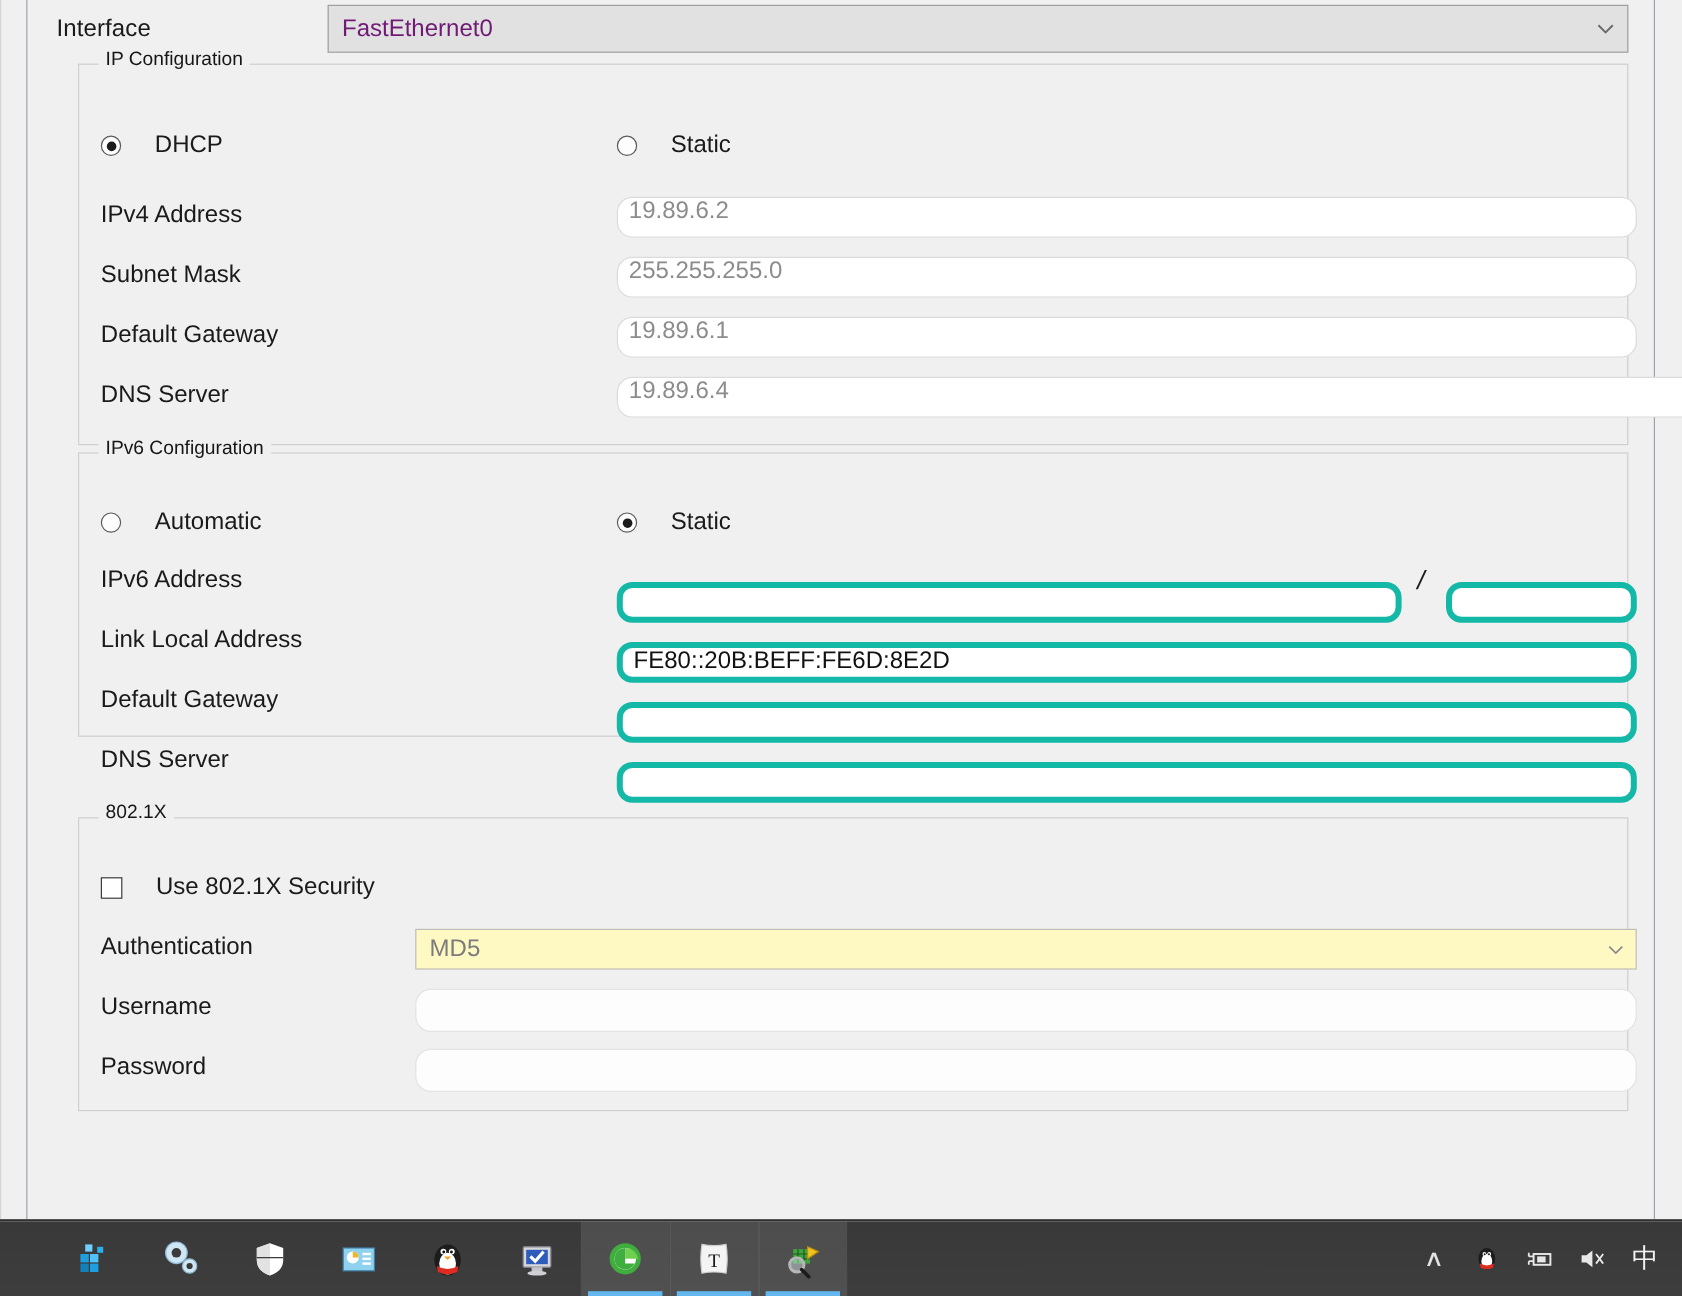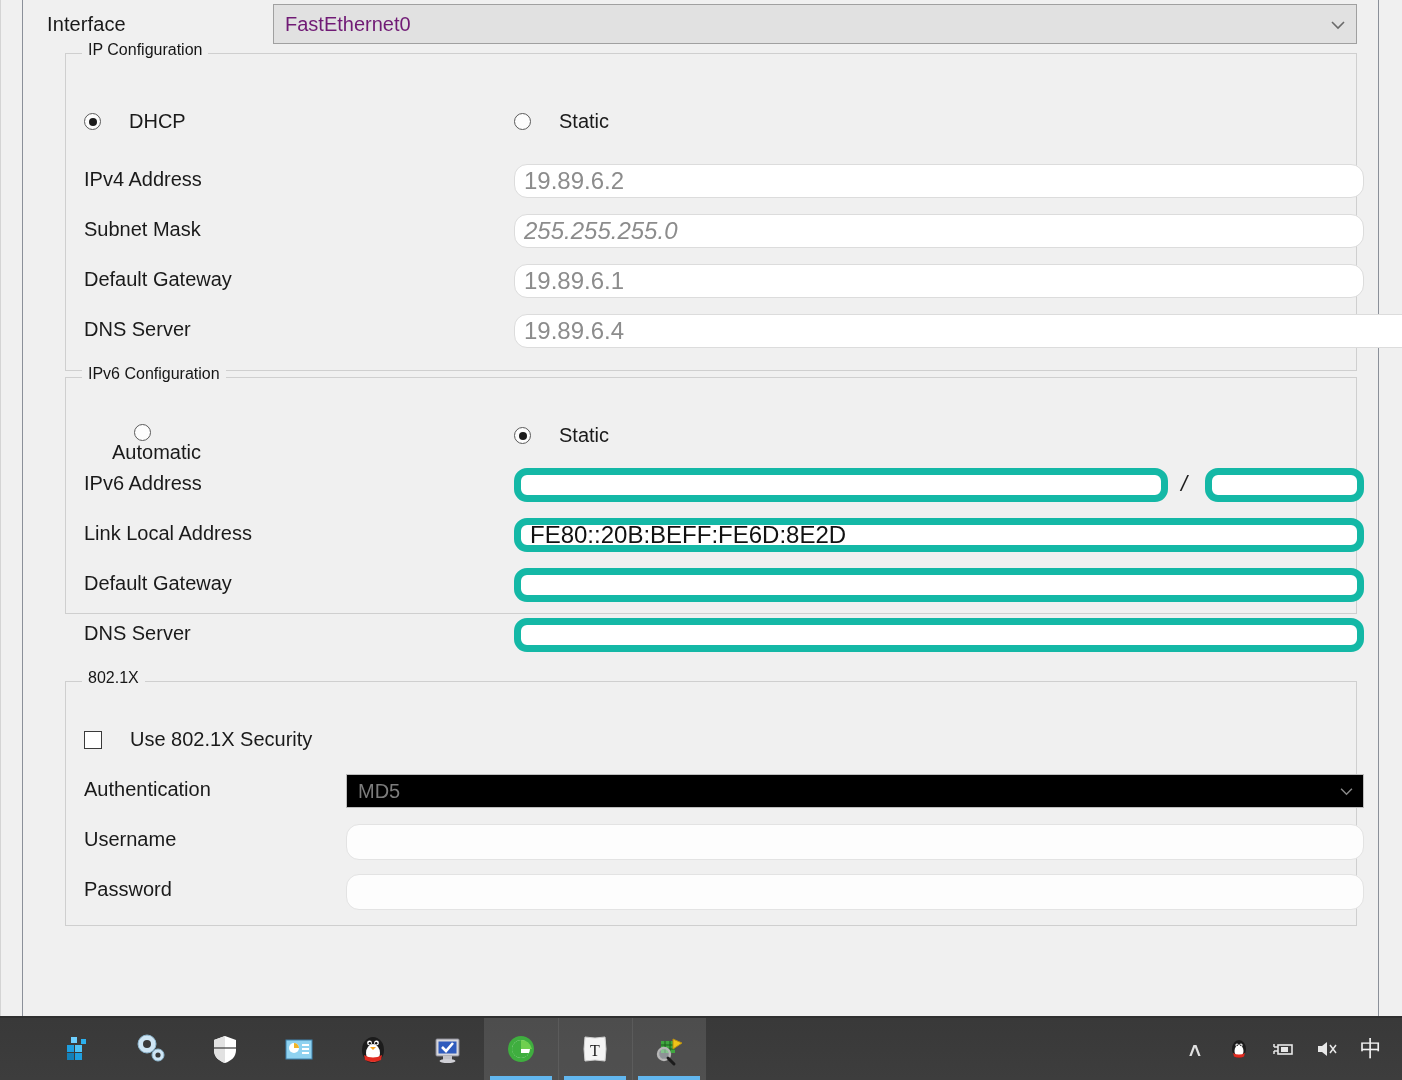--- a/index.html
+++ b/index.html
@@ -73,35 +73,35 @@
   .radio-label { font-size: 20px; color: #1a1a1a; margin-left: 28px; white-space: nowrap; }
 
   .checkbox {
     width: 18px; height: 18px; border: 1.8px solid #3a3a3a; background: #fff;
     flex: 0 0 auto;
   }
 
   
   .tinput {
     position: absolute; background: #ffffff;
-    font-size: 24px; color: #111;
-    display: flex; align-items: center; padding-left: 9px;
+    font-size: 20px; color: #111;
+    display: flex; align-items: flex-start; padding-left: 9px;
     white-space: nowrap; overflow: hidden; border-radius: 13px;
   }
-  .tinput.enabled { border: 7px solid #14b8a6; }
+  .tinput.enabled { border: 5px solid #14b8a6; margin-top: 17px; }
   .tinput.disabled { border: 1px solid #dcdcdc; color: #8c8c8c; }
   .tinput.blank-dis { border: 1px solid #e3e3e3; background:#fdfdfd; }
 
   .slash {
     position: absolute; font-size: 22px; color: #1a1a1a;
     font-style: italic;
   }
 
   .combo-dis {
-    position: absolute; background: #000000; border: 1px solid #bdbdbd;
+    position: absolute; background: #fef9c3; border: 1px solid #bdbdbd;
     display: flex; align-items: center;
   }
   .combo-dis .combo-text { font-size: 20px; color: #7c7c7c; padding-left: 11px; flex: 1; }
   .combo-dis .chev { width: 34px; text-align: center; color: #8a8a8a; font-size: 14px; }
 
   
   .taskbar {
     position: absolute; left: 0; top: 1018px; width: 1402px; height: 62px;
     background: #3a3a3a;
     background-image: linear-gradient(0deg, rgba(255,255,255,0.015), rgba(0,0,0,0.02));
@@ -164,35 +164,35 @@
         </div>
 
         <span class="field-label" style="left:18px; top:114px;">IPv4 Address</span>
         <span class="field-label" style="left:18px; top:164px;">Subnet Mask</span>
         <span class="field-label" style="left:18px; top:214px;">Default Gateway</span>
         <span class="field-label" style="left:18px; top:264px;">DNS Server</span>
 
         <div class="tinput disabled" style="left:448px; top:110px; width:850px; height:34px;">
             <span>19.89.6.2</span>
           </div>
-        <div class="tinput disabled" style="left:448px; top:160px; width:850px; height:34px;font-style:italic;">
+        <div class="tinput disabled" style="left:448px; top:160px; width:850px; height:34px;">
             <span>255.255.255.0</span>
           </div>
         <div class="tinput disabled" style="left:448px; top:210px; width:850px; height:34px;">
             <span>19.89.6.1</span>
           </div>
         <div class="tinput disabled" style="left:448px; top:260px; width:1015px; height:34px;">
             <span>19.89.6.4</span>
           </div>
       </div>
 
       <div class="group g-ipv6">
         <span class="group-title">IPv6 Configuration</span>
 
-        <div class="radio-row" style="left:18px; top:46px;flex-direction:column;">
+        <div class="radio-row" style="left:18px; top:46px;">
           <span class="radio"></span>
           <span class="radio-label">Automatic</span>
         </div>
         <div class="radio-row" style="left:448px; top:46px;">
           <span class="radio checked"></span>
           <span class="radio-label">Static</span>
         </div>
 
         <span class="field-label" style="left:18px; top:94px;">IPv6 Address</span>
         <span class="field-label" style="left:18px; top:144px;">Link Local Address</span>

